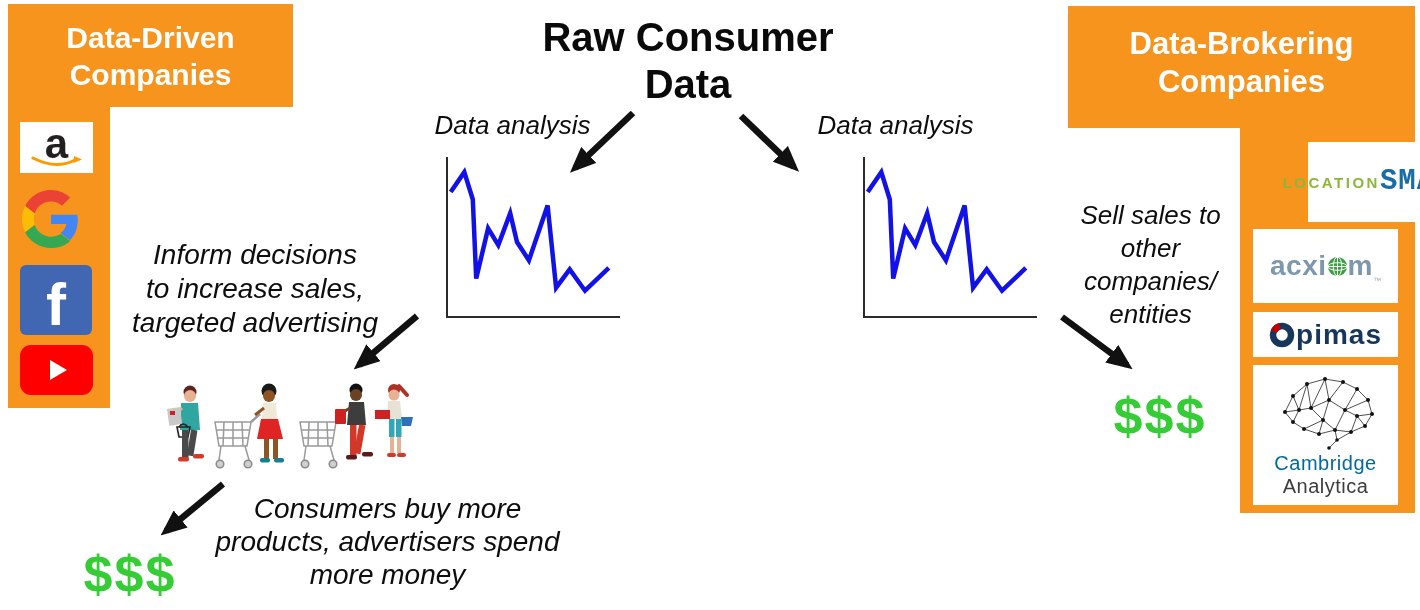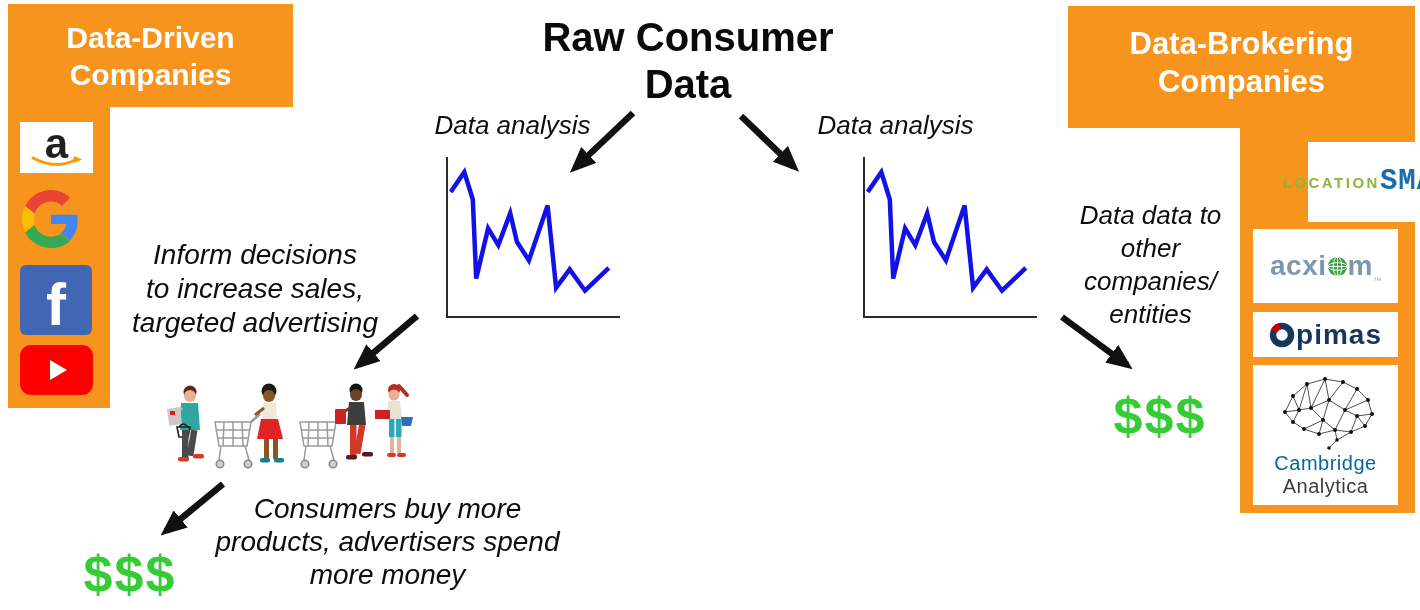--- a/index.html
+++ b/index.html
@@ -71,21 +71,21 @@
       </svg>
   </div>
 
   <div class="abs italic-note" style="left:100px;top:238px;width:310px;font-size:28px;line-height:34px;">
     <div>Inform decisions</div>
     <div>to increase sales,</div>
     <div>targeted advertising</div>
   </div>
 
   <div class="abs italic-note" style="left:1063px;top:199px;width:175px;font-size:26px;line-height:33px;">
-    <div>Data data to</div>
+    <div>Sell sales to</div>
     <div>other</div>
     <div>companies/</div>
     <div>entities</div>
   </div>
 
   <div class="abs italic-note" style="left:205px;top:492px;width:365px;font-size:28px;line-height:33px;">
     <div>Consumers buy more</div>
     <div>products, advertisers spend</div>
     <div>more money</div>
   </div>

